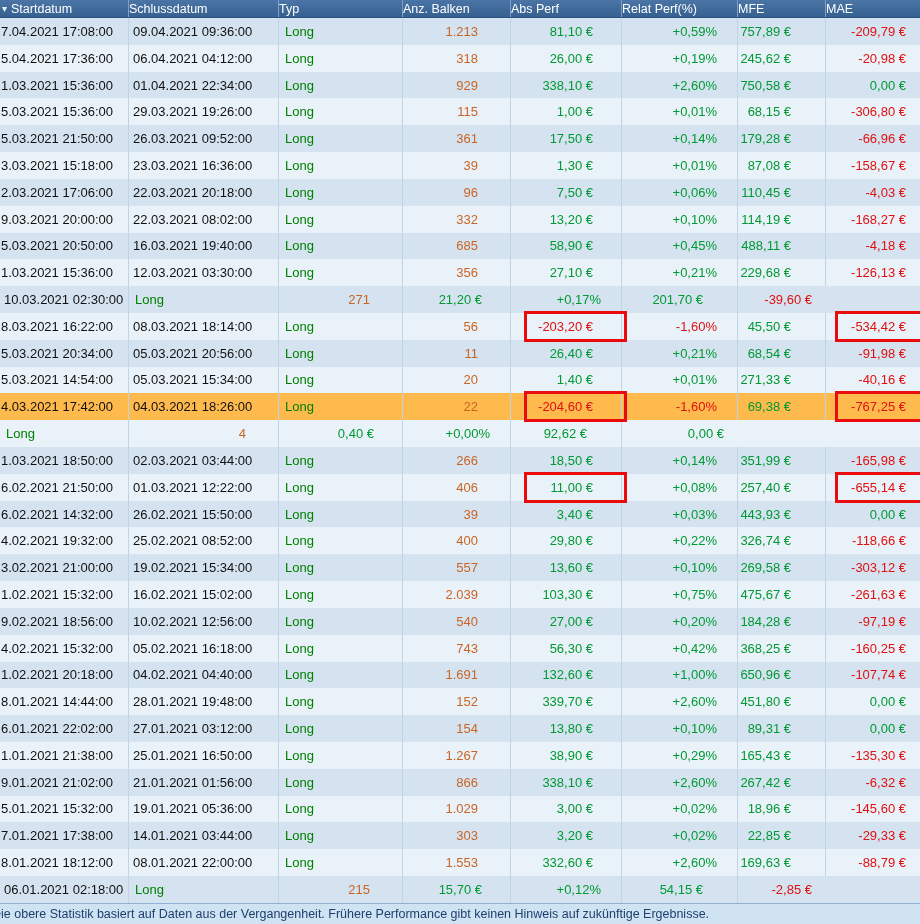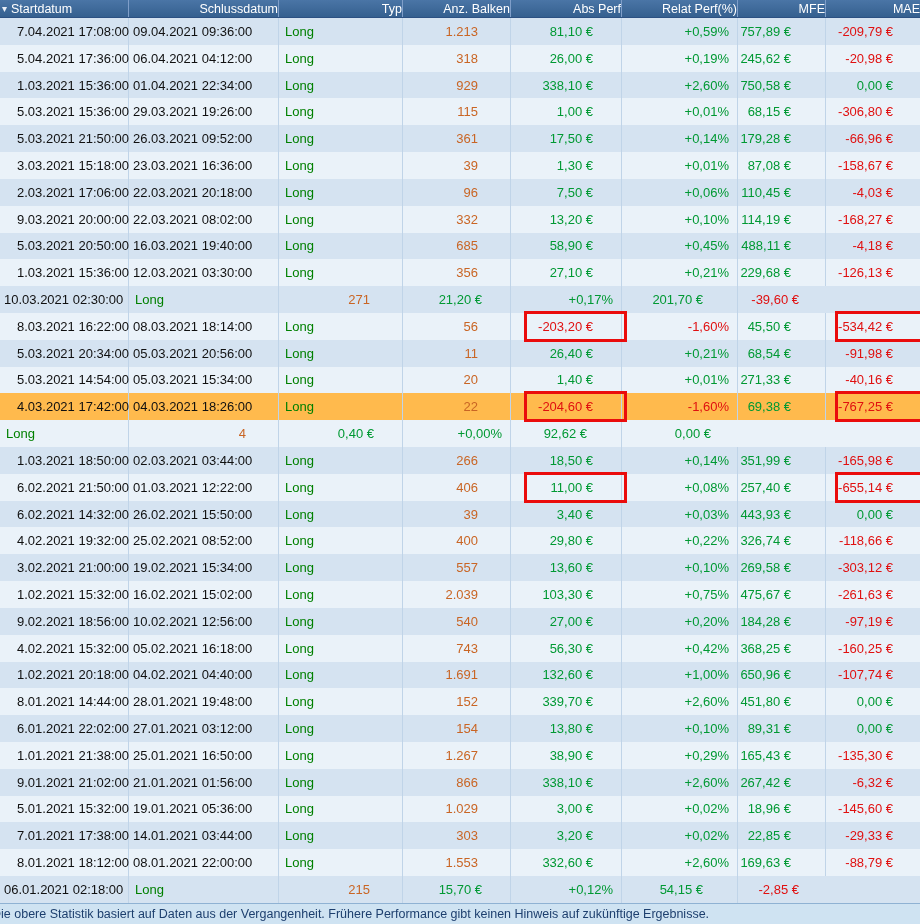--- a/index.html
+++ b/index.html
@@ -1,41 +1,41 @@
 <!DOCTYPE html>
 <html style="--c-highlight: #ffba4d; --c-typ: #008000; --c-bars: #c96524; --c-positive: #009933; --c-negative: #e01010; --c-annotation: #ea0c0c;"><head>
 <meta charset="utf-8">
 <style>
   *{box-sizing:border-box;margin:0;padding:0}
   html,body{width:920px;height:924px;overflow:hidden}
   body{font-family:"Liberation Sans",sans-serif;background:#fff}
   .app{position:relative;width:920px;height:924px;overflow:hidden;background:#fff}
   .grid{display:grid;grid-template-columns:129px 150px 124px 108px 111px 116px 88px minmax(94px,1fr)}
   .thead{height:18px;background:linear-gradient(180deg,#4a75a6 0%,#35608f 100%);border-bottom:1px solid #2c5183}
-  .th{color:#fff;font-size:12.5px;display:flex;align-items:center;justify-content:flex-end;border-right:1px solid #7f9ec9;white-space:nowrap;overflow:hidden;cursor:default}
+  .th{color:#fff;font-size:12.5px;display:flex;align-items:center;justify-content:flex-start;border-right:1px solid #7f9ec9;white-space:nowrap;overflow:hidden;cursor:default}
   .th.left{justify-content:flex-start;padding-left:2px}
   .th:last-child{border-right:none}
   .sort{font-size:10px;margin-right:4px;color:#e9eff7;line-height:1}
   .tbody{position:absolute;top:18px;bottom:21px;left:0;right:0;display:flex;flex-direction:column}
   .tr{flex:1 1 0;position:relative}
   .tbody .tr:nth-child(odd){background:#d5e3f1}
   .tbody .tr:nth-child(even){background:#eaf2f9}
   .tbody .tr.hl{background:var(--c-highlight,#ffba4d)}
   .td{position:relative;display:flex;align-items:center;font-size:13px;white-space:nowrap;border-right:1px solid #c0d4e8}
   .td:last-child{border-right:none}
   .td.al{justify-content:flex-start}
   .td.ar{justify-content:flex-end}
-  .td.c1{padding-left:17px}
+  .td.c1{padding-left:1px}
   .td.c2{padding-left:4px}
   .td.c3{padding-left:6px}
   .td.c4{padding-right:32px}
   .td.c5{padding-right:28px}
-  .td.c6{padding-right:8px}
+  .td.c6{padding-right:20px}
   .td.c7{padding-right:34px}
-  .td.c8{padding-right:27px}
+  .td.c8{padding-right:14px}
   .v-date{color:#101010}
   .v-long{color:var(--c-typ,#008000)}
   .v-bars{color:var(--c-bars,#c96524)}
   .v-pos{color:var(--c-positive,#009933)}
   .v-neg{color:var(--c-negative,#e01010)}
   .redbox{position:absolute;top:-2px;bottom:-2px;border:3px solid var(--c-annotation,#ea0c0c);z-index:3;pointer-events:none}
   .redbox.b-abs{left:13px;right:-6px}
   .redbox.b-mae{left:9px;right:-28px}
   .statusbar{position:absolute;left:0;right:0;bottom:0;height:21px;background:#cfe3f2;border-top:1px solid #8fb2d3;display:flex;align-items:center;overflow:hidden}
   .statusbar span{color:#1d3f6e;font-size:12.5px;white-space:nowrap;margin-left:-8px}

